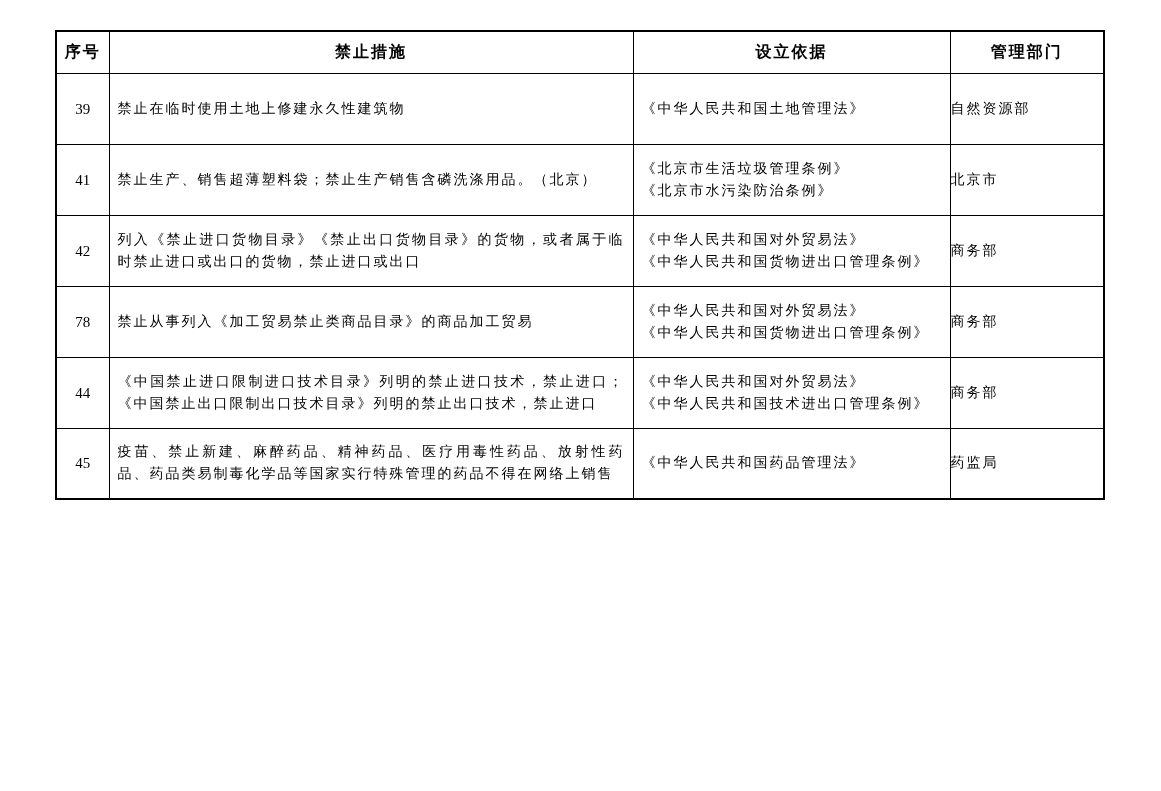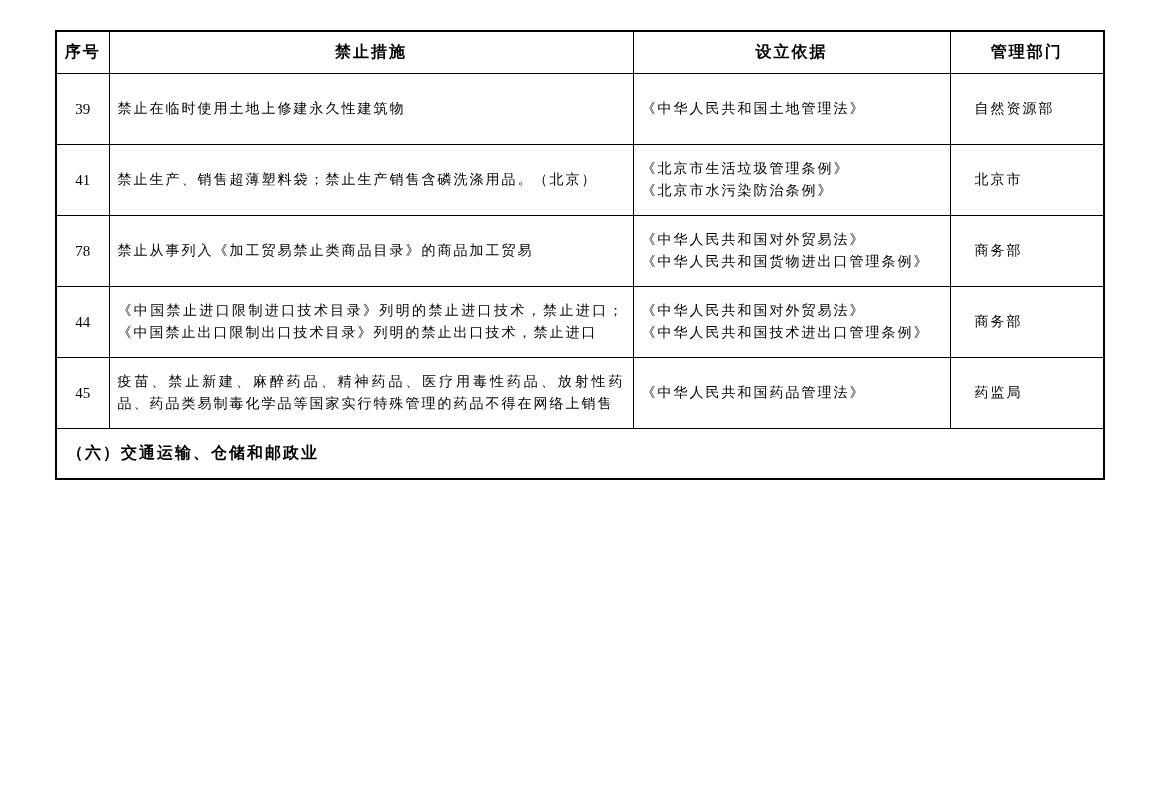--- a/index.html
+++ b/index.html
@@ -55,21 +55,21 @@
     padding: 4px 8px;
     text-align: justify;
     margin-left: 40px;
   }
   tr.item-row td.col-basis {
     text-align: left;
     padding: 4px 8px;
   }
   tr.item-row td.col-dept {
     text-align: left;
-    padding: 4px 24px;
+    padding: 4px 0;
   }
   tr.section-row td {
     height: 51px;
     font-size: 16px;
     font-weight: bold;
     text-align: left;
     padding: 2px 10px;
   }
   .page-number {
     position: absolute;
@@ -113,20 +113,29 @@
         <tr class="item-row">
           <td class="col-no">41</td>
           <td class="col-measure">禁止生产、销售超薄塑料袋；禁止生产销售含磷洗涤用品。（北京）</td>
           <td class="col-basis">
             <div>《北京市生活垃圾管理条例》</div>
             <div>《北京市水污染防治条例》</div>
           </td>
           <td class="col-dept">北京市</td>
         </tr>
         <tr class="item-row">
+          <td class="col-no">42</td>
+          <td class="col-measure">列入《禁止进口货物目录》《禁止出口货物目录》的货物，或者属于临时禁止进口或出口的货物，禁止进口或出口</td>
+          <td class="col-basis">
+            <div>《中华人民共和国对外贸易法》</div>
+            <div>《中华人民共和国货物进出口管理条例》</div>
+          </td>
+          <td class="col-dept">商务部</td>
+        </tr>
+        <tr class="item-row">
           <td class="col-no">78</td>
           <td class="col-measure">禁止从事列入《加工贸易禁止类商品目录》的商品加工贸易</td>
           <td class="col-basis">
             <div>《中华人民共和国对外贸易法》</div>
             <div>《中华人民共和国货物进出口管理条例》</div>
           </td>
           <td class="col-dept">商务部</td>
         </tr>
         <tr class="item-row">
           <td class="col-no">44</td>
@@ -138,21 +147,18 @@
           <td class="col-dept">商务部</td>
         </tr>
         <tr class="item-row">
           <td class="col-no">45</td>
           <td class="col-measure">疫苗、禁止新建、麻醉药品、精神药品、医疗用毒性药品、放射性药品、药品类易制毒化学品等国家实行特殊管理的药品不得在网络上销售</td>
           <td class="col-basis">
             <div>《中华人民共和国药品管理法》</div>
           </td>
           <td class="col-dept">药监局</td>
         </tr>
-        <tr class="section-row">
-          <td colspan="4">（六）交通运输、仓储和邮政业</td>
-        </tr>
       </tbody>
   </table>
 
   <div class="page-number">63</div>
 
 </div>
 
 </body></html>

